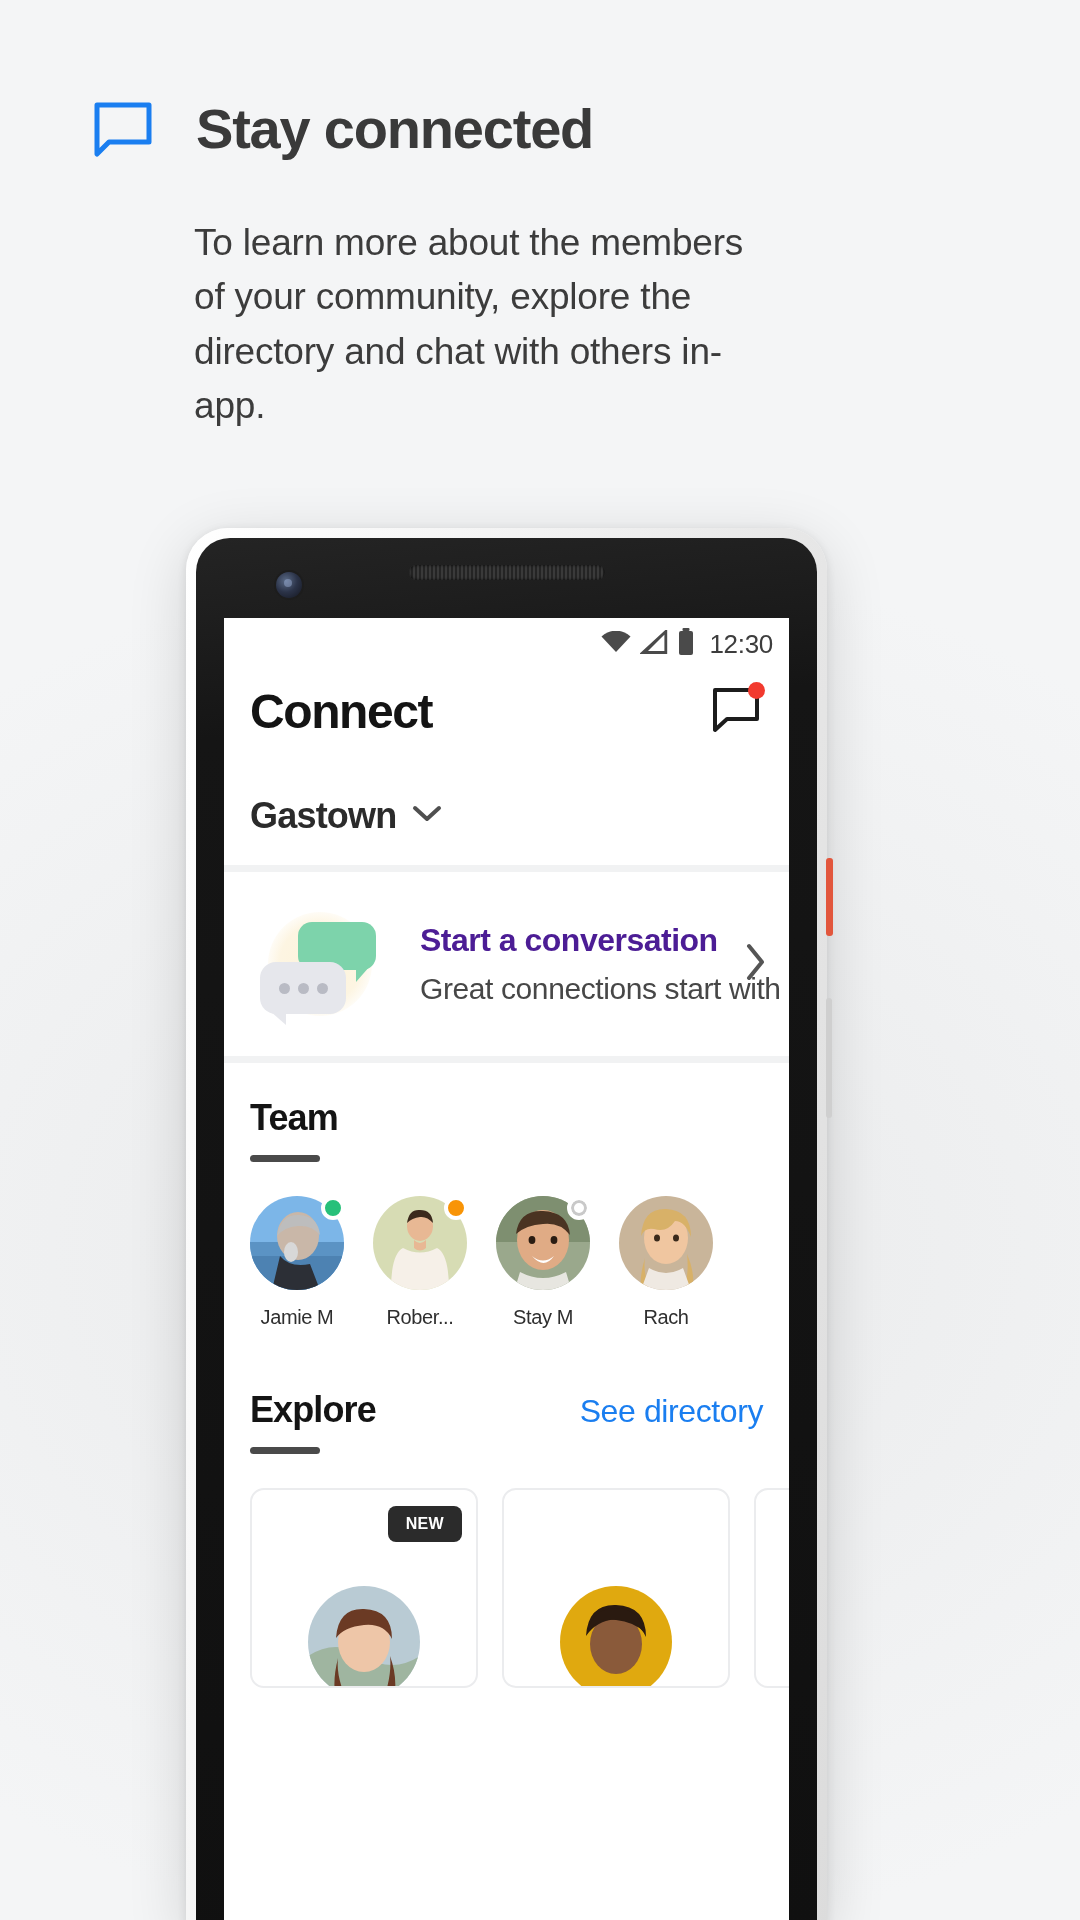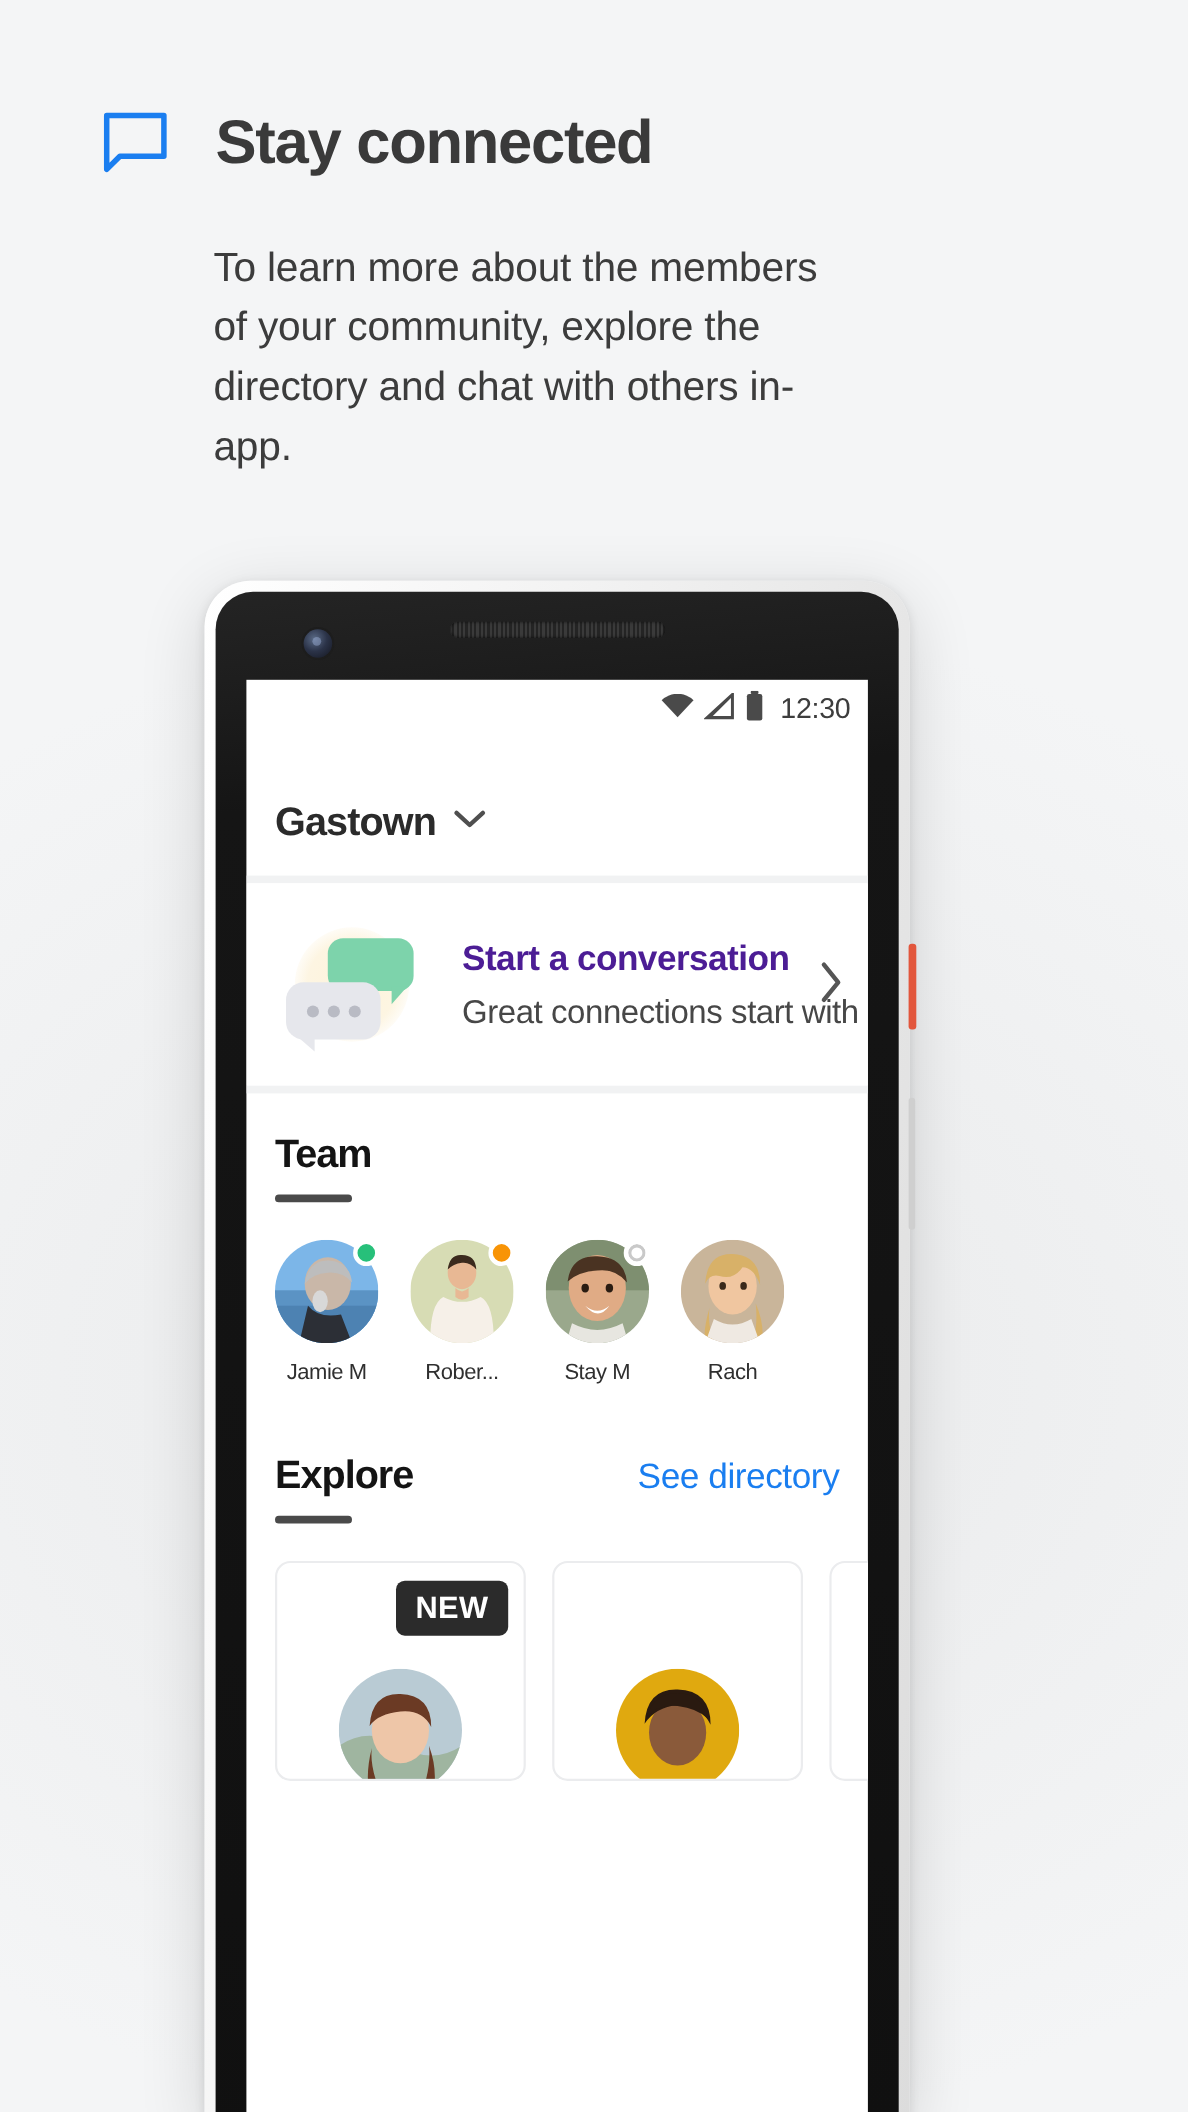--- a/index.html
+++ b/index.html
@@ -192,21 +192,21 @@
   
   .explore-row { display:flex; padding:34px 0 0 26px; gap:24px; }
   .explore-card {
     width:228px; height:200px; flex:0 0 auto;
     border:2px solid #ebecee; border-radius:14px;
     background:#fff; position:relative; overflow:hidden;
   }
   .new-badge {
     position:absolute; right:14px; top:16px;
     background:#2b2b2b; color:#fff;
-    font-size:28px; font-weight:bold; letter-spacing:.3px;
+    font-size:16px; font-weight:bold; letter-spacing:.3px;
     padding:9px 18px; border-radius:8px;
   }
   .explore-face {
     position:absolute; left:50%; top:96px; transform:translateX(-50%);
     width:112px; height:112px; border-radius:50%; overflow:hidden;
   }
 </style>
 </head>
 <body>
 
@@ -249,20 +249,29 @@
       </span>
       <span>
         <svg width="18" height="28" viewBox="0 0 18 28">
           <rect x="5.5" y="0" width="7" height="3" rx="1" fill="#4a4a4a"></rect>
           <rect x="2" y="3" width="14" height="24" rx="2" fill="#4a4a4a"></rect>
         </svg>
       </span>
       <span class="sb-time">12:30</span>
     </div>
 
+    <div class="appbar">
+      <div class="appbar-title">Connect</div>
+      <div class="chat-btn">
+        <svg width="52" height="48" viewBox="0 0 52 48">
+          <path d="M4 4 H46 V33 H16 L4 44 Z" fill="none" stroke="#1c1c1c" stroke-width="4" stroke-linejoin="round" stroke-linecap="round"></path>
+        </svg>
+        <span class="chat-badge"></span>
+      </div>
+    </div>
 
     <div class="community">
       <span class="community-name">Gastown</span>
       <span>
         <svg width="30" height="18" viewBox="0 0 30 18">
           <path d="M3 3 L15 14 L27 3" fill="none" stroke="#4f4f4f" stroke-width="4" stroke-linecap="round" stroke-linejoin="round"></path>
         </svg>
       </span>
     </div>
 

